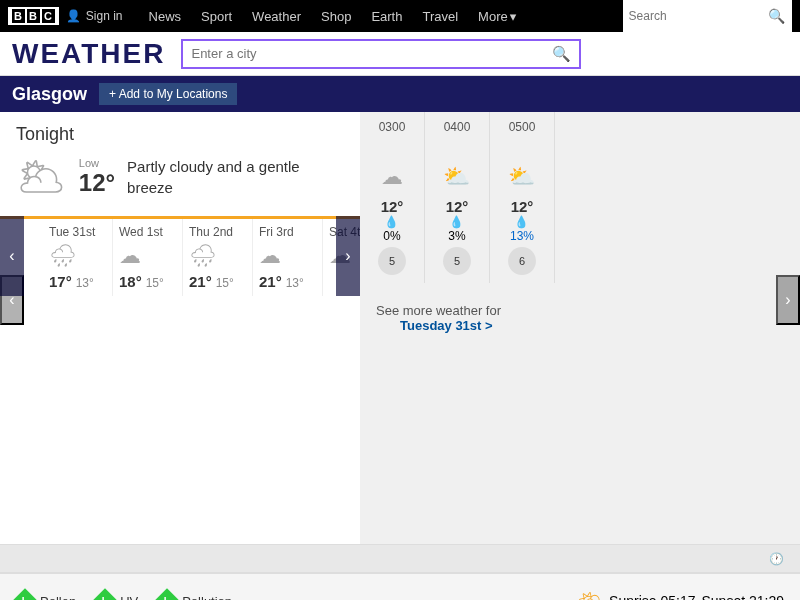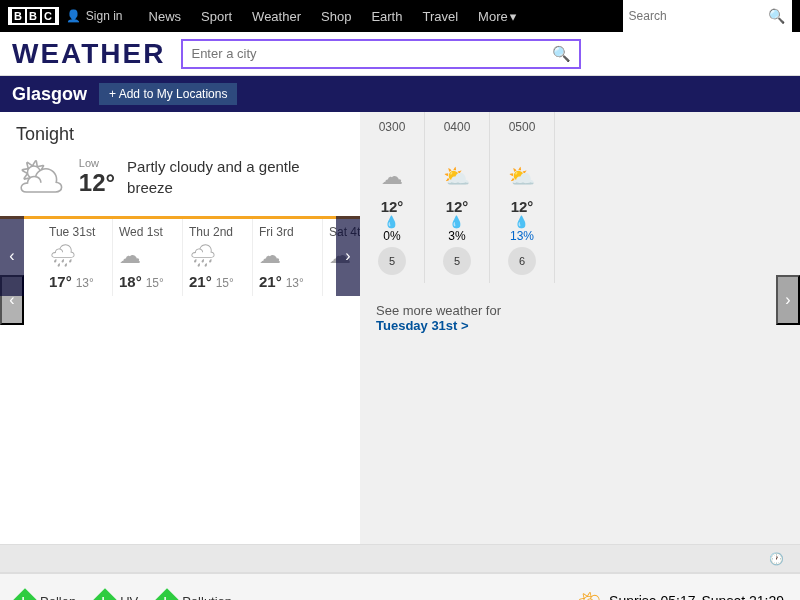--- a/index.html
+++ b/index.html
@@ -225,21 +225,21 @@
       display: flex; align-items: center; justify-content: center;
       font-size: 11px; color: #333;
       margin: 4px auto 0;
     }
 
     .see-more-box {
       padding: 20px 16px;
     }
     .see-more-box p { font-size: 13px; color: #555; }
     .see-more-box p strong { font-weight: bold; }
-    .see-more-box a { color: #00529b; text-decoration: none; font-size: 13px; }
+    .see-more-box a { color: #00529b; text-decoration: none; font-size: 13px; margin-left: 24px; }
 
     
     .side-arrow {
       position: absolute;
       top: 50%;
       transform: translateY(-50%);
       width: 24px; height: 50px;
       background: rgba(0,0,0,0.3);
       color: #fff;
       display: flex; align-items: center; justify-content: center;

